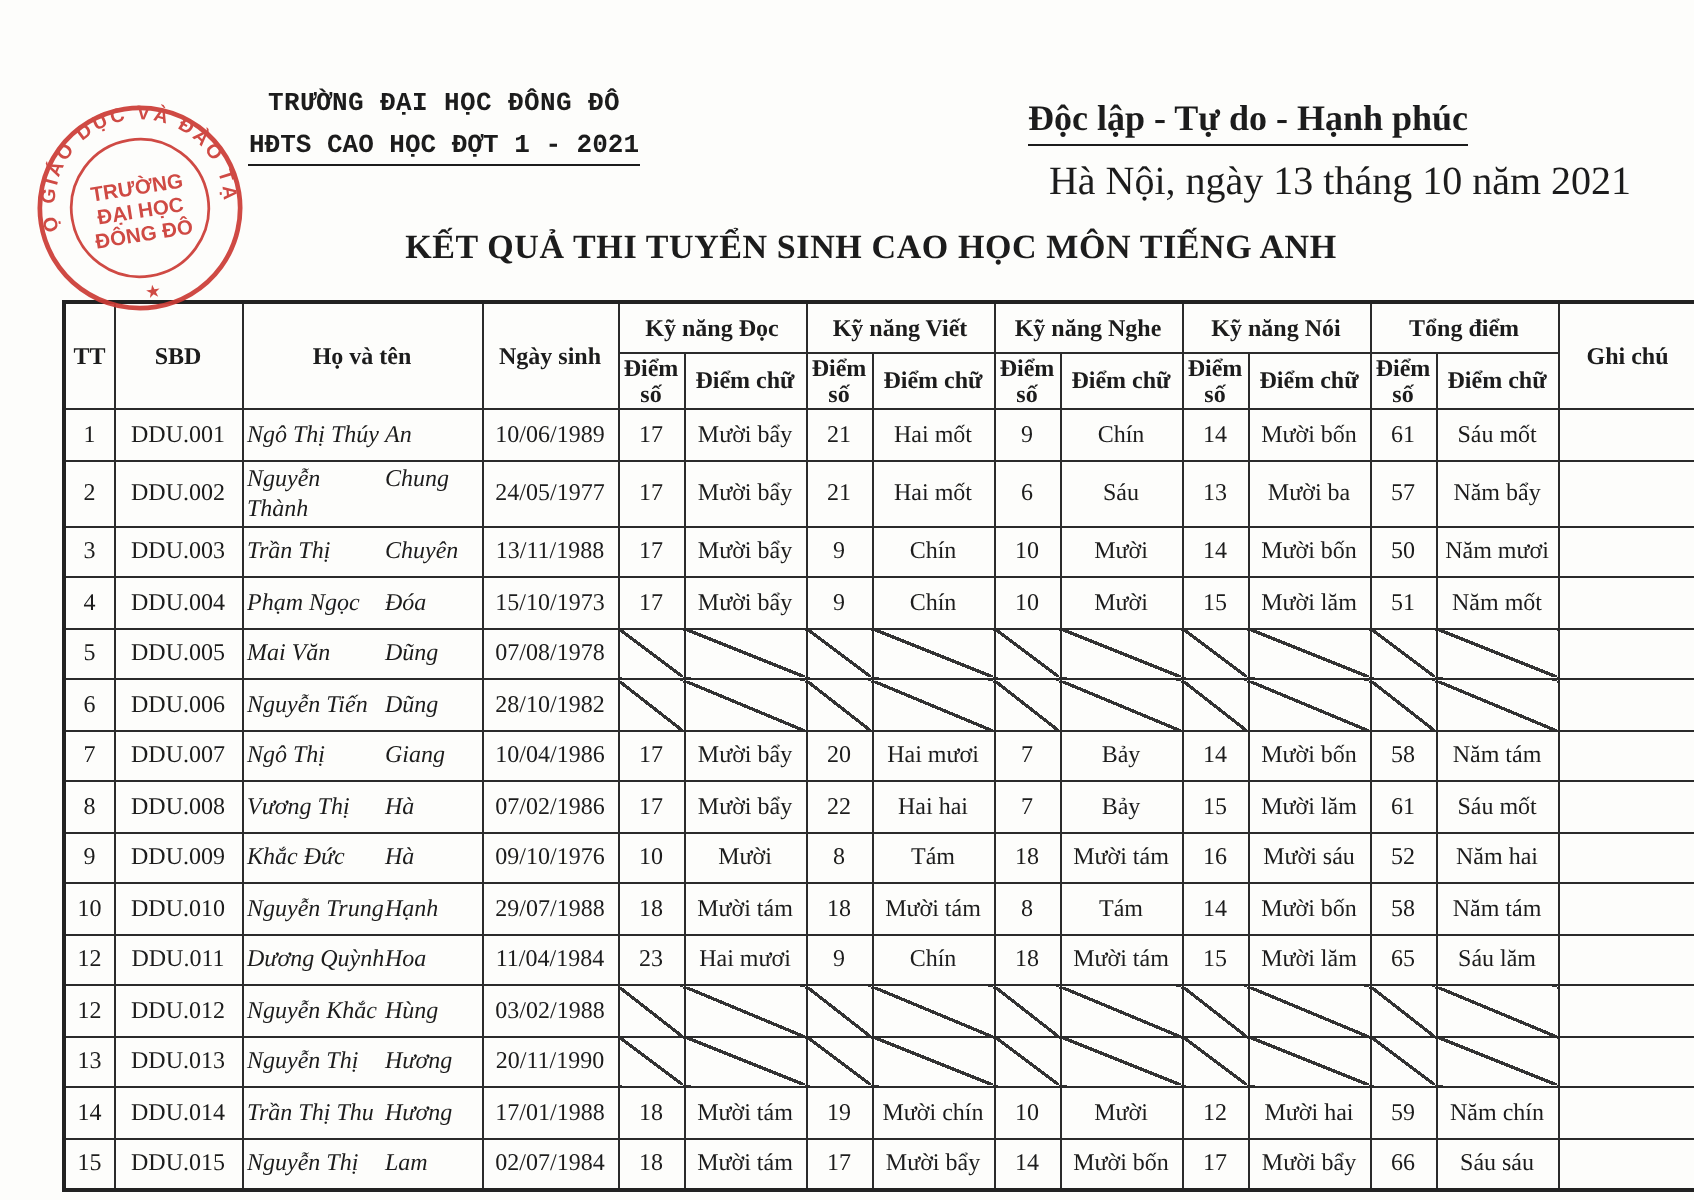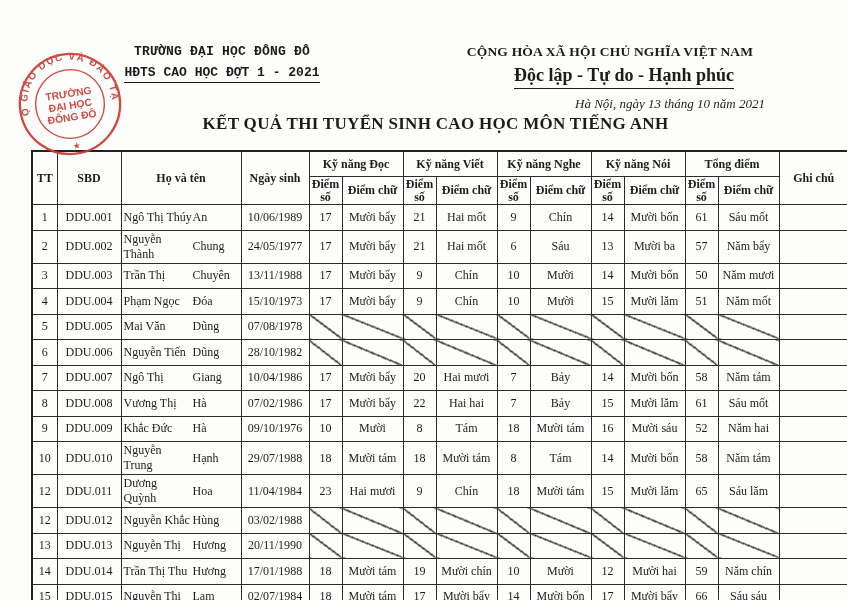--- a/index.html
+++ b/index.html
@@ -13,21 +13,21 @@
   
   .hdr { position:absolute; top:44px; left:0; width:100%; }
   .hdr-left { position:absolute; left:92px; width:260px; text-align:center;font-family:Liberation Mono, monospace; }
   .hdr-right { position:absolute; left:400px; width:420px; text-align:center; }
   .hl1 { font-weight:bold; font-size:13px; letter-spacing:.2px; }
   .hl2 { font-weight:bold; font-size:13px; margin-top:6px; display:inline-block;
          border-bottom:1.5px solid #1c1c1c; padding-bottom:2px; }
   .hr1 { font-weight:bold; font-size:13.5px; letter-spacing:.2px; }
   .hr2 { font-weight:bold; font-size:18px; margin-top:5px; display:inline-block;
          border-bottom:1.5px solid #1c1c1c; padding-bottom:2px;margin-left:28px; }
-  .hr3 { font-style:italic; font-size:13px; margin-top:7px; padding-left:120px; }
+  .hr3 { font-size:20px; margin-top:7px; padding-left:120px; }
   .doc-title { position:absolute; top:114px; left:12px; width:100%; text-align:center;
          font-weight:bold; font-size:17px; letter-spacing:.3px; }
 
   
   .stamp { position:absolute; left:16px; top:48px; width:108px; height:112px; z-index:6;
            opacity:.92; }
 
   
   table.results { position:absolute; left:31px; top:150px; width:814px;
         border-collapse:collapse; table-layout:fixed; background:transparent; }
@@ -35,41 +35,40 @@
         border:1px solid #2b2b2b; font-size:12px; text-align:center;
         vertical-align:middle; padding:1px 2px; height:25.5px; overflow:hidden; }
   table.results { border:2px solid #222; }
   thead th { font-weight:bold;margin-left:24px; }
   .th-group { height:20px; font-size:12.5px; }
   .th-sub { font-size:11.5px; line-height:1.05; height:29px; }
   .col-tt{width:25px;} .col-sbd{width:64px;} .col-name{width:120px;}
   .col-dob{width:68px;} .col-so{width:33px;} .col-chu{width:61px;}
   .col-note{width:70px;}
   td.name-cell { text-align:left; padding-left:4px; }
-  .name-wrap { display:flex; align-items:center; }
+  .name-wrap { display:flex; align-items:flex-start;font-style:italic; }
   .name-ho { flex:1; text-align:left; }
   .name-ten { width:46px; text-align:left; flex:none; }
   td.slash {
     background:linear-gradient(to top right,
       transparent calc(50% - 0.8px), #333 calc(50% - 0.8px),
       #333 calc(50% + 0.8px), transparent calc(50% + 0.8px));
   }
 </style>
 </head>
 <body>
 
 <div class="page">
 
   <div class="hdr">
     <div class="hdr-left">
       <div class="hl1">TRƯỜNG ĐẠI HỌC ĐÔNG ĐÔ</div>
       <div><span class="hl2">HĐTS CAO HỌC ĐỢT 1 - 2021</span></div>
     </div>
     <div class="hdr-right">
-      <div class="hr1">CỘNG HÒA XÃ HỘI CHỦ NGHĨA VIỆT NAM</div>
       <div><span class="hr2">Độc lập - Tự do - Hạnh phúc</span></div>
       <div class="hr3">Hà Nội, ngày 13 tháng 10 năm 2021</div>
     </div>
   </div>
 
   <div class="doc-title">KẾT QUẢ THI TUYỂN SINH CAO HỌC MÔN TIẾNG ANH</div>
 
   <svg class="stamp" viewBox="0 0 110 110" xmlns="http://www.w3.org/2000/svg">
     <g transform="rotate(-9 55 55)">
       <circle cx="55" cy="55" r="51" fill="none" stroke="#cc3b35" stroke-width="2.4"></circle>

